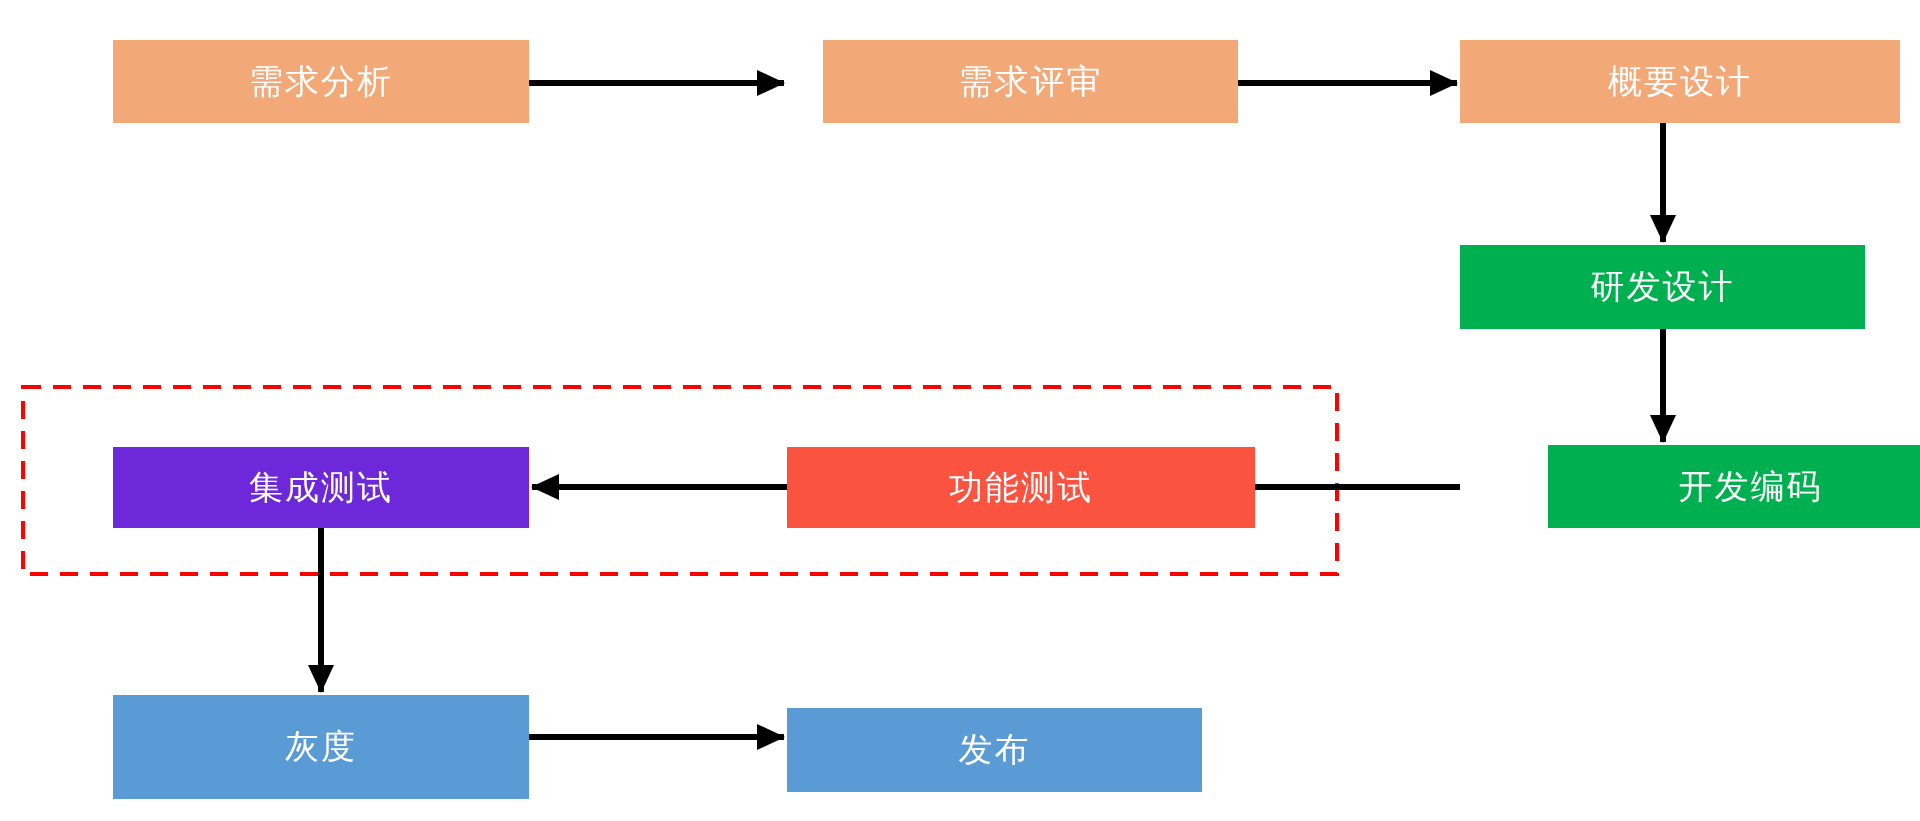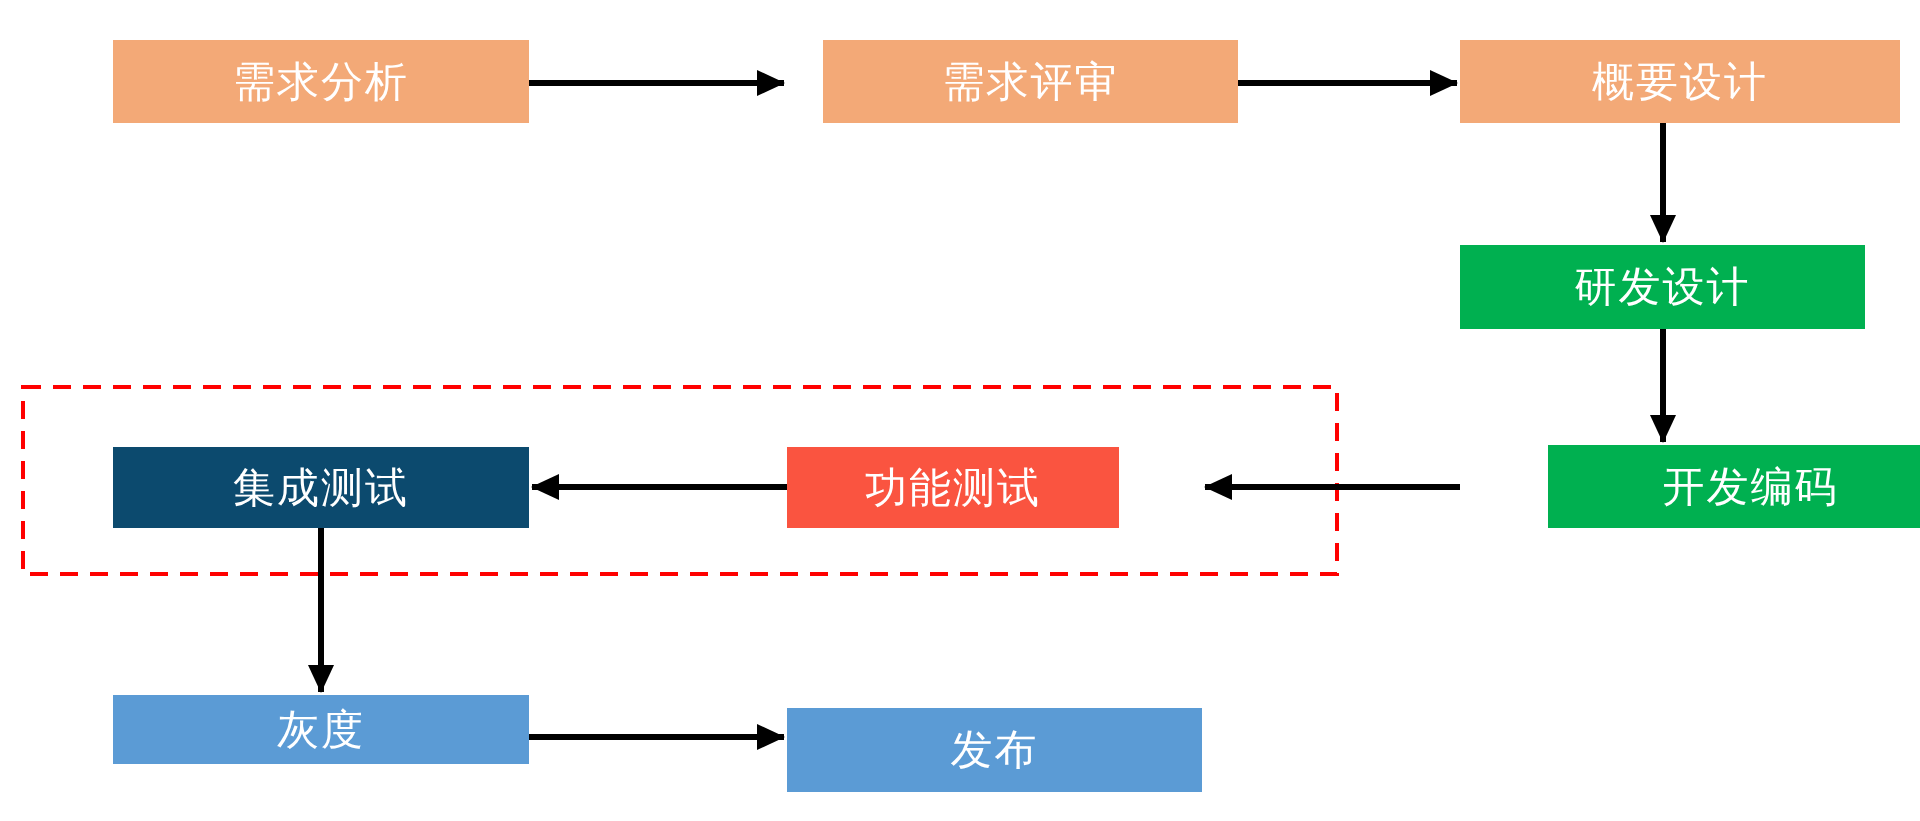--- a/index.html
+++ b/index.html
@@ -21,33 +21,33 @@
     top: 0;
     width: 1920px;
     height: 821px;
   }
   .node {
     position: absolute;
     display: flex;
     align-items: center;
     justify-content: center;
     color: #ffffff;
-    font-size: 42px;
+    font-size: 34px;
     letter-spacing: 2px;
     white-space: nowrap;
     user-select: none;
   }
   .n-req-analysis     { left: 113px;  top: 40px;  width: 416px; height: 83px; }
   .n-req-review       { left: 787px;  top: 40px;  width: 415px; height: 83px; }
   .n-outline-design   { left: 1460px; top: 40px;  width: 440px; height: 83px; }
   .n-rd-design        { left: 1460px; top: 245px; width: 405px; height: 84px; }
   .n-dev-coding       { left: 1548px; top: 445px; width: 405px; height: 83px; }
-  .n-func-test        { left: 787px;  top: 447px; width: 332px; height: 81px; }
+  .n-func-test        { left: 787px;  top: 447px; width: 468px; height: 81px; }
   .n-integration-test { left: 113px;  top: 447px; width: 416px; height: 81px; }
-  .n-gray-release     { left: 113px;  top: 695px; width: 416px; height: 69px; }
+  .n-gray-release     { left: 113px;  top: 695px; width: 416px; height: 104px; }
   .n-release          { left: 787px;  top: 693px; width: 415px; height: 84px; }
   .arrow { stroke-width: 6px; }
   .group-border { fill: none; stroke-width: 4px; stroke-dasharray: 18 12; }
 </style>
 </head>
 <body>
 
 <div id="canvas">
 
   <svg id="edges" viewBox="0 0 1920 821" xmlns="http://www.w3.org/2000/svg">
@@ -74,19 +74,19 @@
   <div class="node n-req-review" style="background-color: rgb(243, 169, 119); color: rgb(255, 255, 255); margin-left: 36px;">需求评审</div>
 
   <div class="node n-outline-design" style="background-color: rgb(243, 169, 119); color: rgb(255, 255, 255);">概要设计</div>
 
   <div class="node n-rd-design" style="background-color: rgb(0, 176, 80); color: rgb(255, 255, 255);">研发设计</div>
 
   <div class="node n-dev-coding" style="background-color: rgb(0, 176, 80); color: rgb(255, 255, 255);">开发编码</div>
 
   <div class="node n-func-test" style="background-color: rgb(250, 84, 64); color: rgb(255, 255, 255);">功能测试</div>
 
-  <div class="node n-integration-test" style="background-color: #0c4a6e; color: rgb(255, 255, 255);">集成测试</div>
+  <div class="node n-integration-test" style="background-color: #6d28d9; color: rgb(255, 255, 255);">集成测试</div>
 
   <div class="node n-gray-release" style="background-color: rgb(91, 155, 213); color: rgb(255, 255, 255);">灰度</div>
 
   <div class="node n-release" style="background-color: rgb(91, 155, 213); color: rgb(255, 255, 255); margin-top: 15px;">发布</div>
 
 </div>
 
 </body></html>

